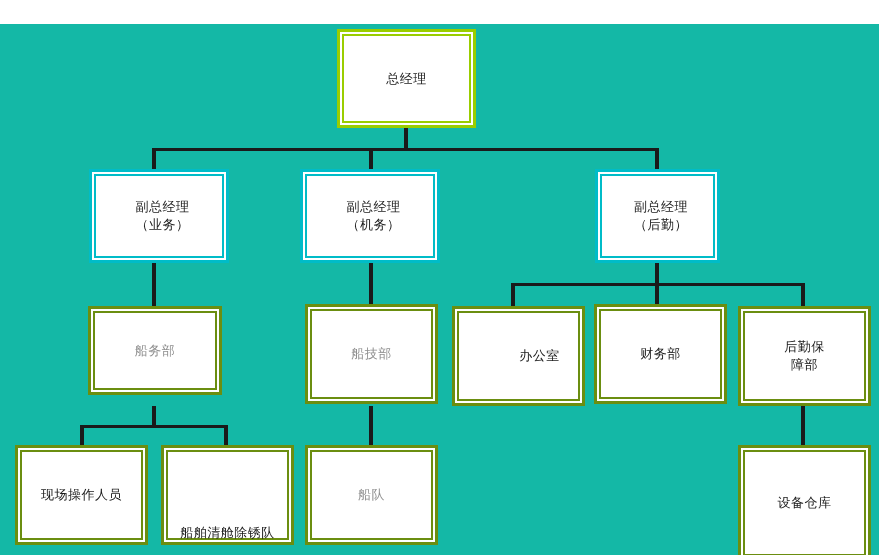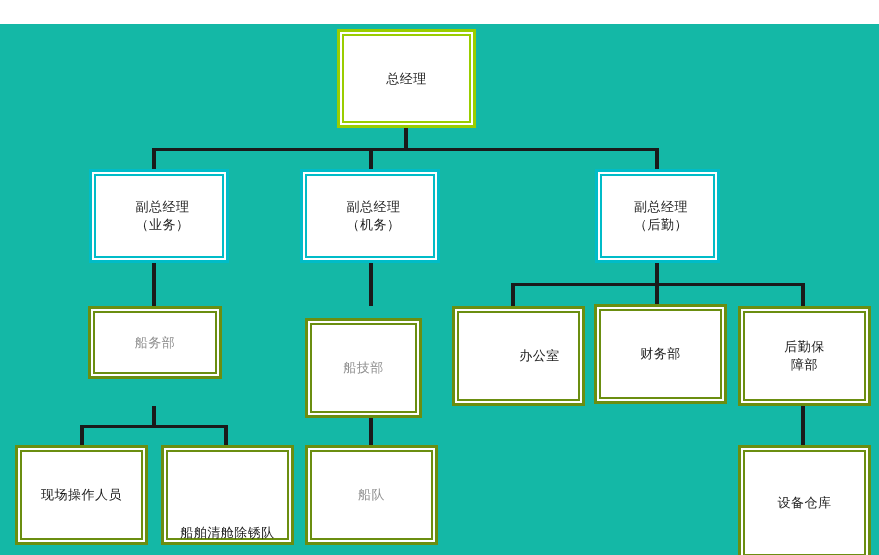--- a/index.html
+++ b/index.html
@@ -108,25 +108,25 @@
   <div class="node frame-cyan text-black" style="left:300px; top:145px; width:140px; height:94px;">
     <span class="node-label">副总经理
 （机务）</span>
   </div>
 
   <div class="node frame-cyan text-black" style="left:595px; top:145px; width:125px; height:94px;">
     <span class="node-label">副总经理
 （后勤）</span>
   </div>
 
-  <div class="node frame-olive text-gray" style="left:88px; top:282px; width:134px; height:73px;">
+  <div class="node frame-olive text-gray" style="left:88px; top:282px; width:134px; height:89px;">
     <span class="node-label">船务部</span>
   </div>
 
-  <div class="node frame-olive text-gray" style="left:305px; top:294px; width:117px; height:100px;">
+  <div class="node frame-olive text-gray" style="left:305px; top:280px; width:133px; height:100px;">
     <span class="node-label">船技部</span>
   </div>
 
   <div class="node frame-olive text-black" style="left:452px; top:282px; width:133px; height:100px;padding-left:42px;">
     <span class="node-label">办公室</span>
   </div>
 
   <div class="node frame-olive text-black" style="left:594px; top:280px; width:133px; height:100px;">
     <span class="node-label">财务部</span>
   </div>

